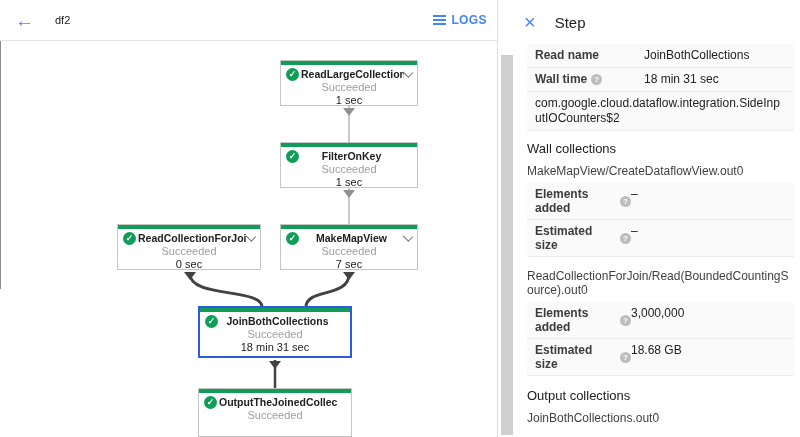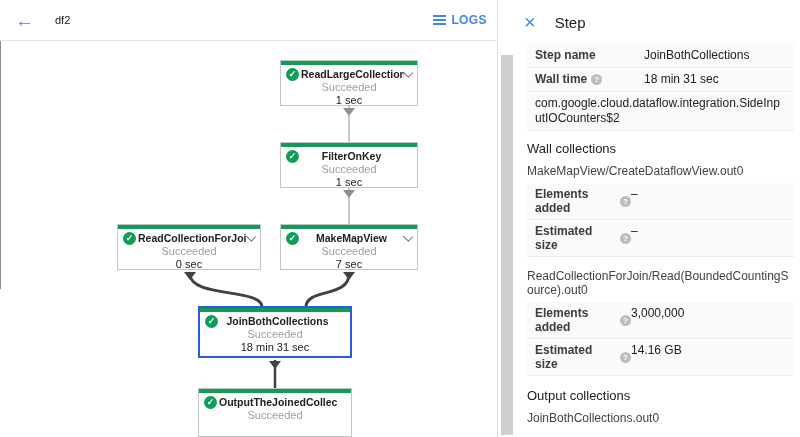--- a/index.html
+++ b/index.html
@@ -186,21 +186,21 @@
   <div class="scroll-thumb"></div>
 
   <div class="panel-header">
     <span class="close-btn">×</span>
     <span class="panel-title">Step</span>
   </div>
 
   <div class="panel-content">
 
     <div class="kv">
-      <span class="k">Step name</span>
+      <span class="k">Read name</span>
       <span class="v">JoinBothCollections</span>
     </div>
     <div class="kv">
       <span class="k">
           <span>Wall time</span>
         <span class="help">?</span>
         </span>
       <span class="v">18 min 31 sec</span>
     </div>
     <div class="kv">
@@ -231,20 +231,20 @@
           <span>Elements added</span>
         <span class="help">?</span>
         </span>
       <span class="v">3,000,000</span>
     </div>
     <div class="kv kv2">
       <span class="k">
           <span>Estimated size</span>
         <span class="help">?</span>
         </span>
-      <span class="v">14.16 GB</span>
+      <span class="v">18.68 GB</span>
     </div>
 
     <div class="section-title" style="margin-top:12px">Output collections</div>
     <div class="coll-name">JoinBothCollections.out0</div>
 
   </div>
 </div>
 
 </body></html>

